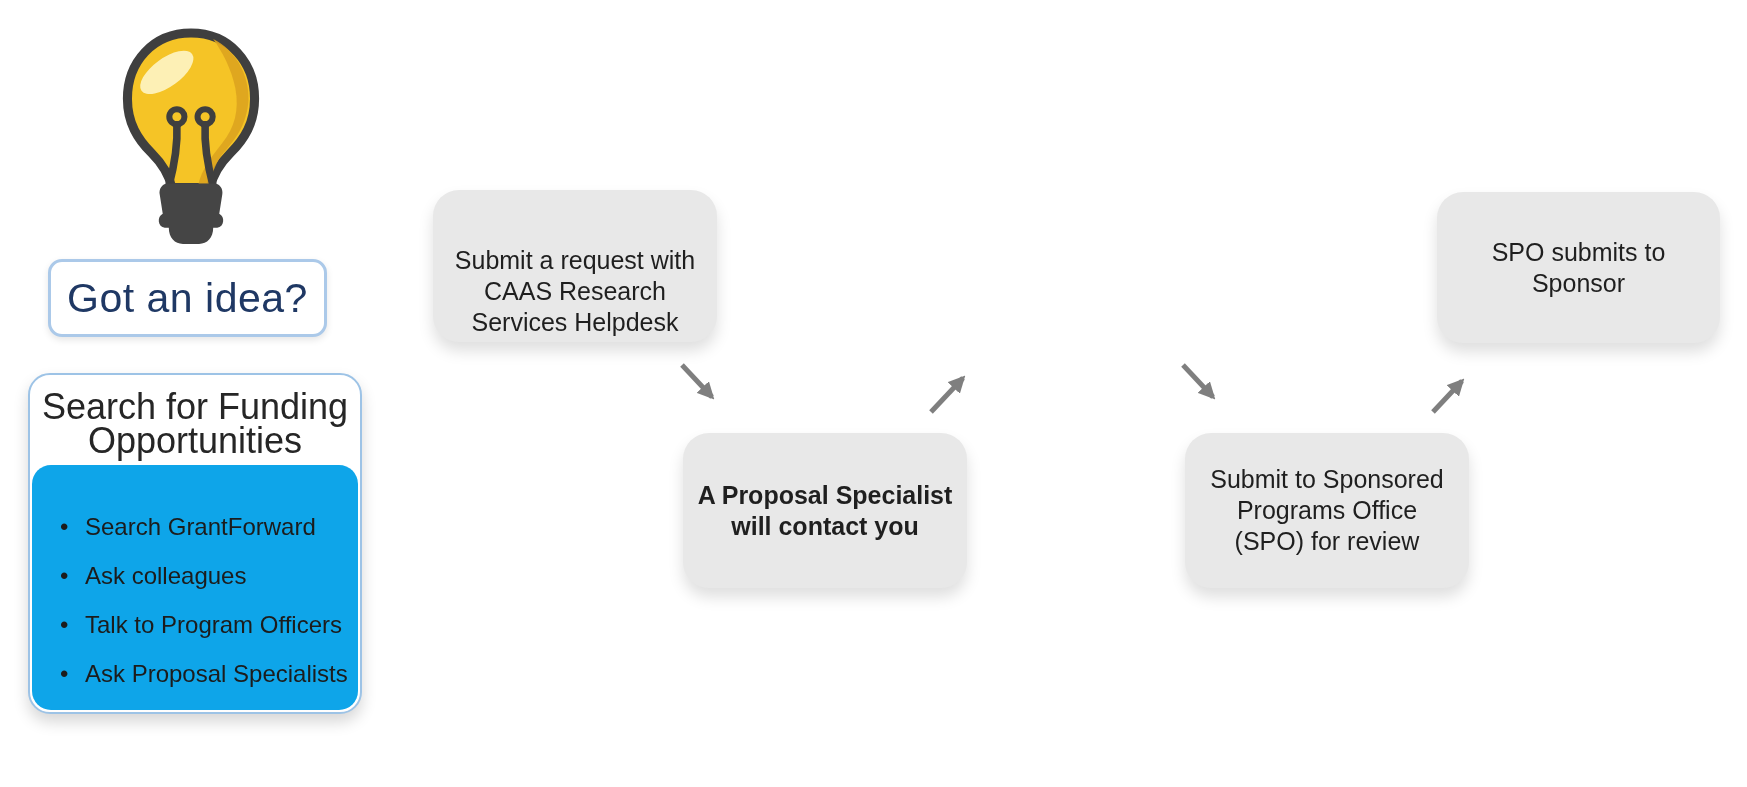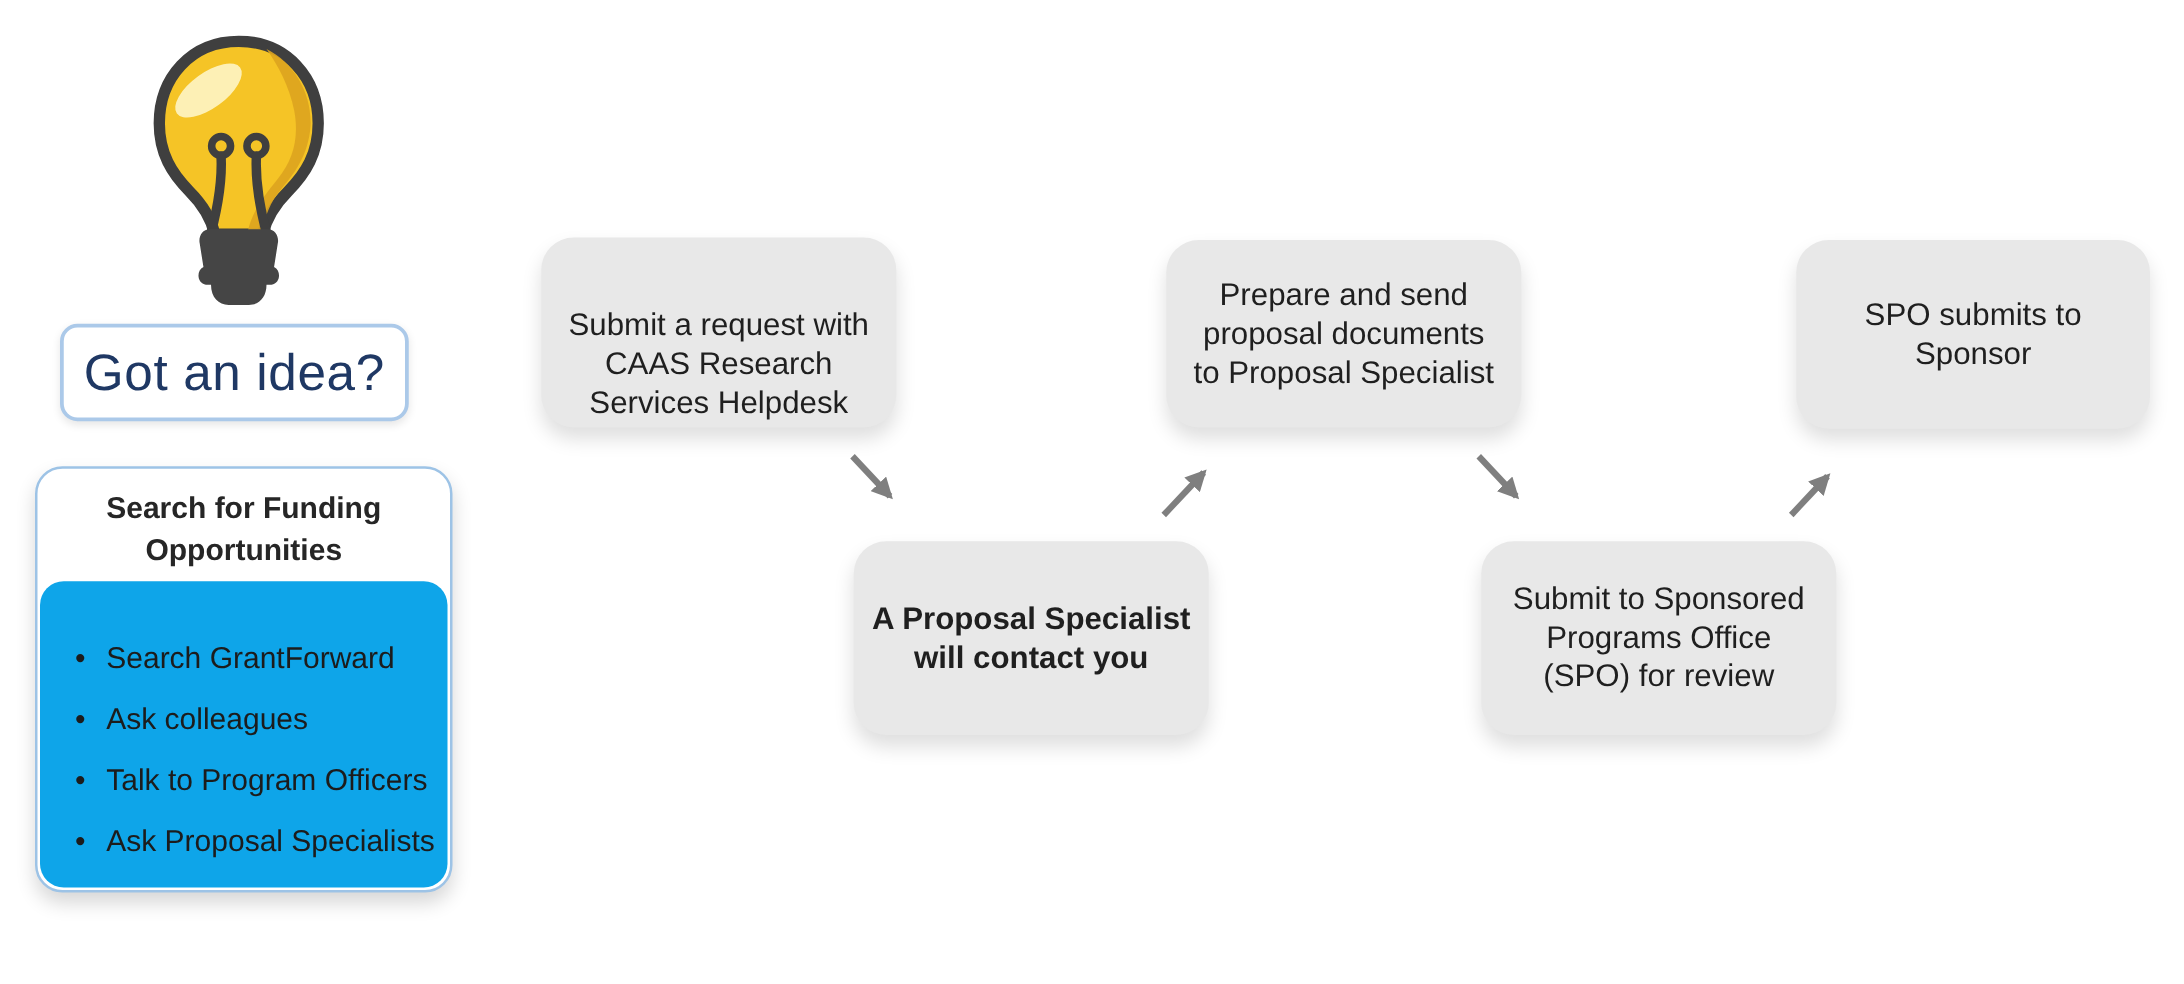--- a/index.html
+++ b/index.html
@@ -42,25 +42,24 @@
     width: 334px; height: 341px;
     background: #ffffff;
     border: 2px solid #9dc3e6;
     border-radius: 22px;
     box-shadow: 0 8px 15px rgba(0,0,0,0.16);
     box-sizing: border-box;
   }
   .funding-title {
     margin-top: 15px;
     text-align: center;
-    font-size: 24px;
+    font-size: 36px;
     line-height: 34px;
     color: #262626;
     white-space: pre-line;
-    font-weight: bold;
   }
   .funding-body {
     position: absolute;
     left: 2px; right: 2px; bottom: 2px; top: 90px;
     background: #0ea5e9;
     border-radius: 19px;
   }
   .funding-list {
     list-style: none;
     margin: 0;
@@ -157,25 +156,20 @@
 
   <div class="step step-1">
     <span>Submit a request with
 CAAS Research
 Services Helpdesk</span>
   </div>
   <div class="step step-2">
     <span>A Proposal Specialist
 will contact you</span>
   </div>
-  <div class="step step-3">
-    <span>Prepare and send
-proposal documents
-to Proposal Specialist</span>
-  </div>
   <div class="step step-4">
     <span>Submit to Sponsored
 Programs Office
 (SPO) for review</span>
   </div>
   <div class="step step-5">
     <span>SPO submits to
 Sponsor</span>
   </div>
 

